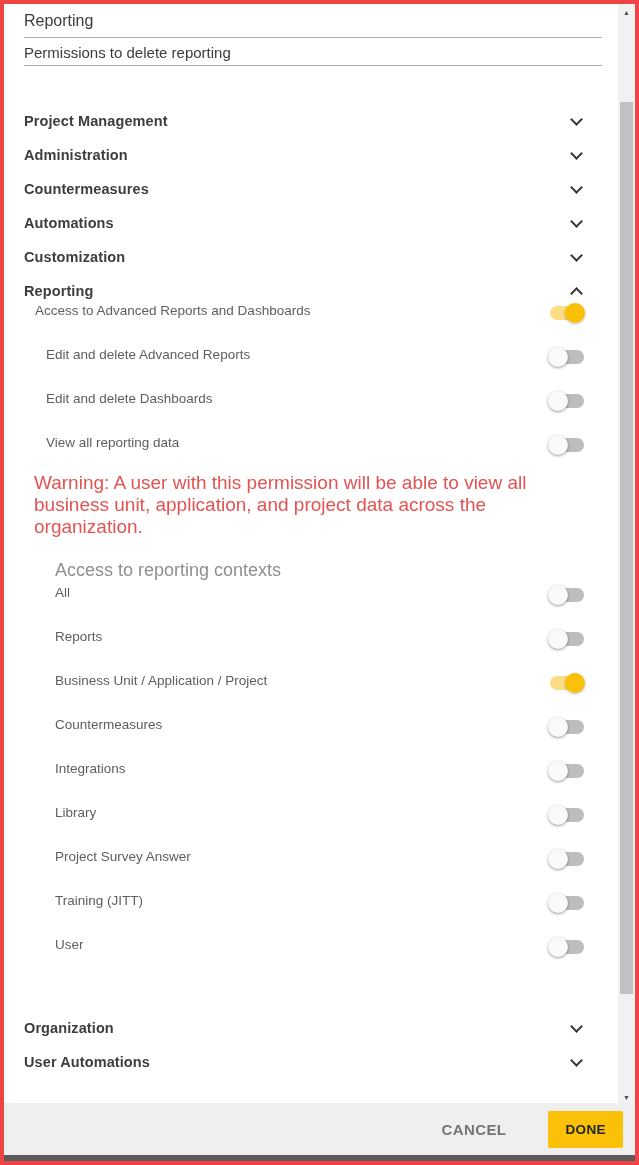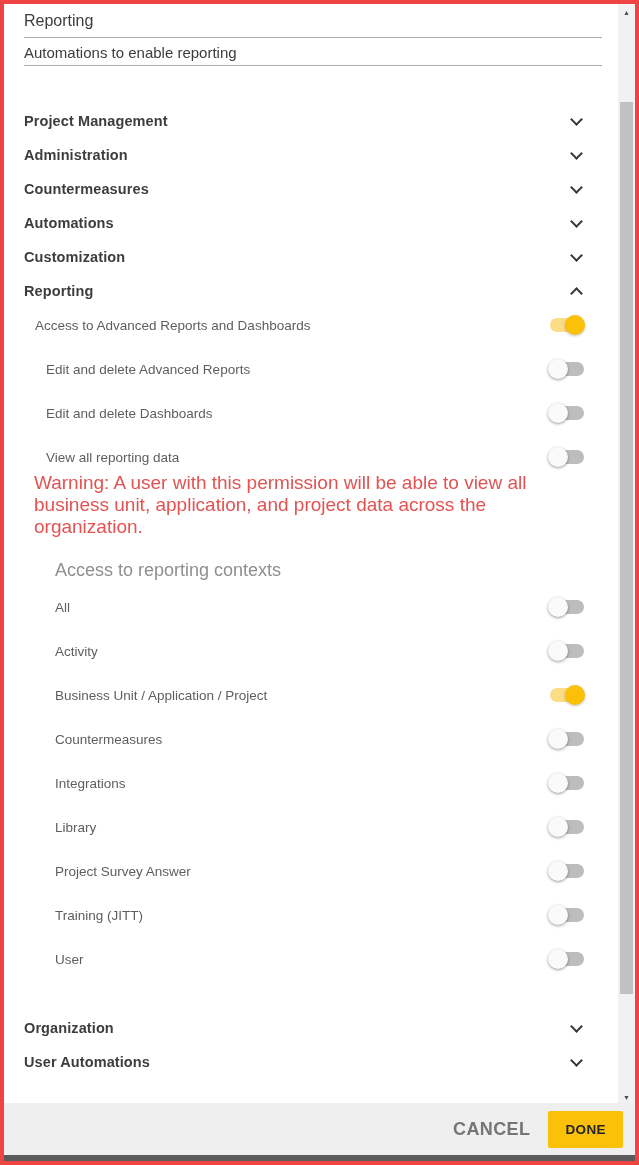--- a/index.html
+++ b/index.html
@@ -18,39 +18,39 @@
 
   
   .sb{position:absolute;top:0;right:0;width:17px;height:1103px;background:#F1F1F1;z-index:4;}
   .sb-btn{position:absolute;left:0;width:17px;height:16px;display:flex;align-items:center;justify-content:center;font-size:7px;color:#4d4d4d;}
   .sb-up{top:0;}
   .sb-down{bottom:2px;}
   .sb-thumb{position:absolute;left:2px;top:98px;width:13px;height:892px;background:#C1C1C1;}
 
   
   .footer{position:absolute;left:0;right:0;bottom:6px;height:52px;background:var(--footer-bg);display:flex;align-items:center;justify-content:flex-end;padding-right:12px;z-index:5;}
-  .btn-cancel{background:none;border:none;color:#757575;font-family:inherit;font-size:18px;font-weight:bold;letter-spacing:.4px;margin-right:18px;cursor:pointer;}
+  .btn-cancel{background:none;border:none;color:#757575;font-family:inherit;font-size:15px;font-weight:bold;letter-spacing:.4px;margin-right:42px;cursor:pointer;}
   .btn-done{background:var(--accent);border:none;color:#242424;font-family:inherit;font-size:13.5px;font-weight:bold;letter-spacing:.4px;padding:11px 17px;border-radius:2px;cursor:pointer;}
 
   
   .content{position:absolute;left:0;top:0;width:618px;padding:0 20px;background:#fff;}
 
   .name-field{padding-top:8px;padding-bottom:7px;border-bottom:1px solid #ABABAB;font-size:16px;color:#3c3c3c;}
   .caption{font-size:12px;color:#8F8F8F;}
   .desc-caption{margin-top:23px;}
   .desc-field{margin-top:6px;padding-bottom:4px;border-bottom:1px solid #ABABAB;font-size:15px;color:#3c3c3c;}
 
   .sections{margin-top:38px;}
   .section-row{height:34px;display:flex;align-items:center;justify-content:space-between;cursor:pointer;}
   .section-label{font-size:14.5px;font-weight:bold;color:#3d3d3d;letter-spacing:.1px;}
   .chev{width:9px;height:9px;border-right:2px solid #373737;border-bottom:2px solid #373737;transform:rotate(45deg);margin-right:21px;margin-top:-4px;}
   .chev.up{transform:rotate(-135deg);margin-top:5px;}
 
   .expanded{margin-top:-5px;}
-  .perm-row{height:44px;display:flex;align-items:center;justify-content:space-between;gap:26px;}
+  .perm-row{height:44px;display:flex;align-items:flex-start;justify-content:space-between;gap:26px;}
   .perm-label{font-size:13.5px;color:#5e5e5e;}
   .ind-1{padding-left:11px;}
   .ind-2{padding-left:22px;}
   .ind-3{padding-left:31px;}
 
   .warning{margin-top:-7px;padding-left:10px;max-width:545px;font-size:19px;line-height:22px;color:var(--warning-text);}
   .ctx-caption{margin-top:22px;padding-left:31px;font-size:18px;color:#8F8F8F;}
   .contexts{margin-top:4px;}
   .after-expand{margin-top:30px;gap:15px;}
 
@@ -63,21 +63,21 @@
 </style>
 </head>
 <body>
 
 <div class="window">
 
   <div class="content">
 
     <div class="name-field">Reporting</div>
 
-    <div class="desc-field">Automations to enable reporting</div>
+    <div class="desc-field">Permissions to delete reporting</div>
 
     <div class="sections">
 
       <div class="section-row">
         <span class="section-label">Project Management</span>
         <span class="chev"></span>
       </div>
 
       <div class="section-row">
         <span class="section-label">Administration</span>
@@ -147,21 +147,21 @@
 
           <div class="perm-row">
             <span class="perm-label ind-3">All</span>
             <span class="switch">
                 <span class="track"></span>
                 <span class="thumb"></span>
               </span>
           </div>
 
           <div class="perm-row">
-            <span class="perm-label ind-3">Activity</span>
+            <span class="perm-label ind-3">Reports</span>
             <span class="switch">
                 <span class="track"></span>
                 <span class="thumb"></span>
               </span>
           </div>
 
           <div class="perm-row">
             <span class="perm-label ind-3">Business Unit / Application / Project</span>
             <span class="switch on">
                 <span class="track"></span>

